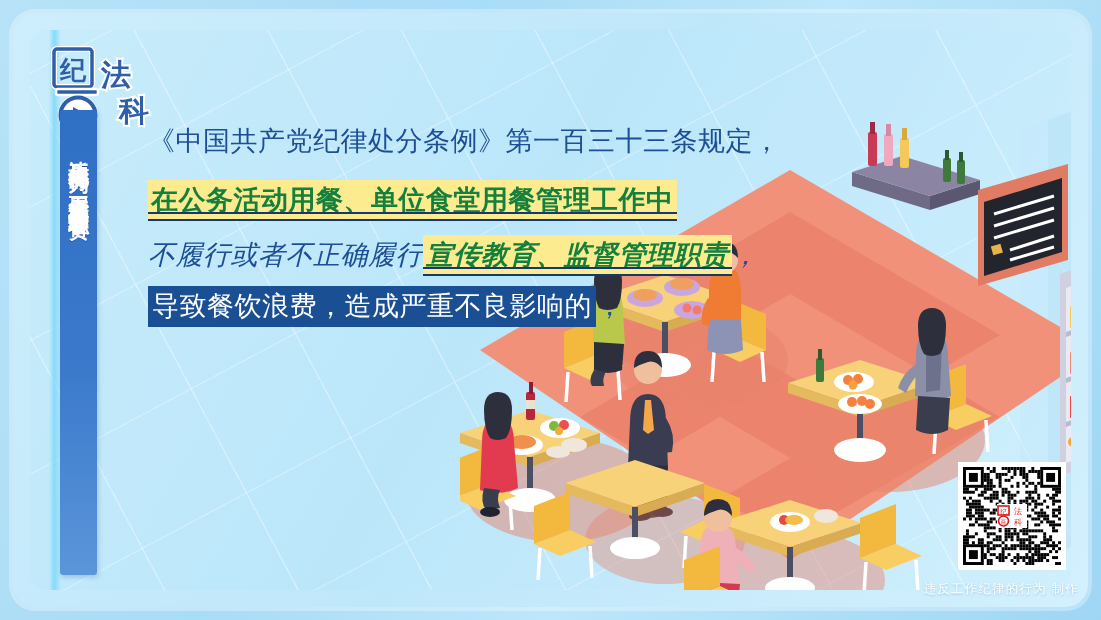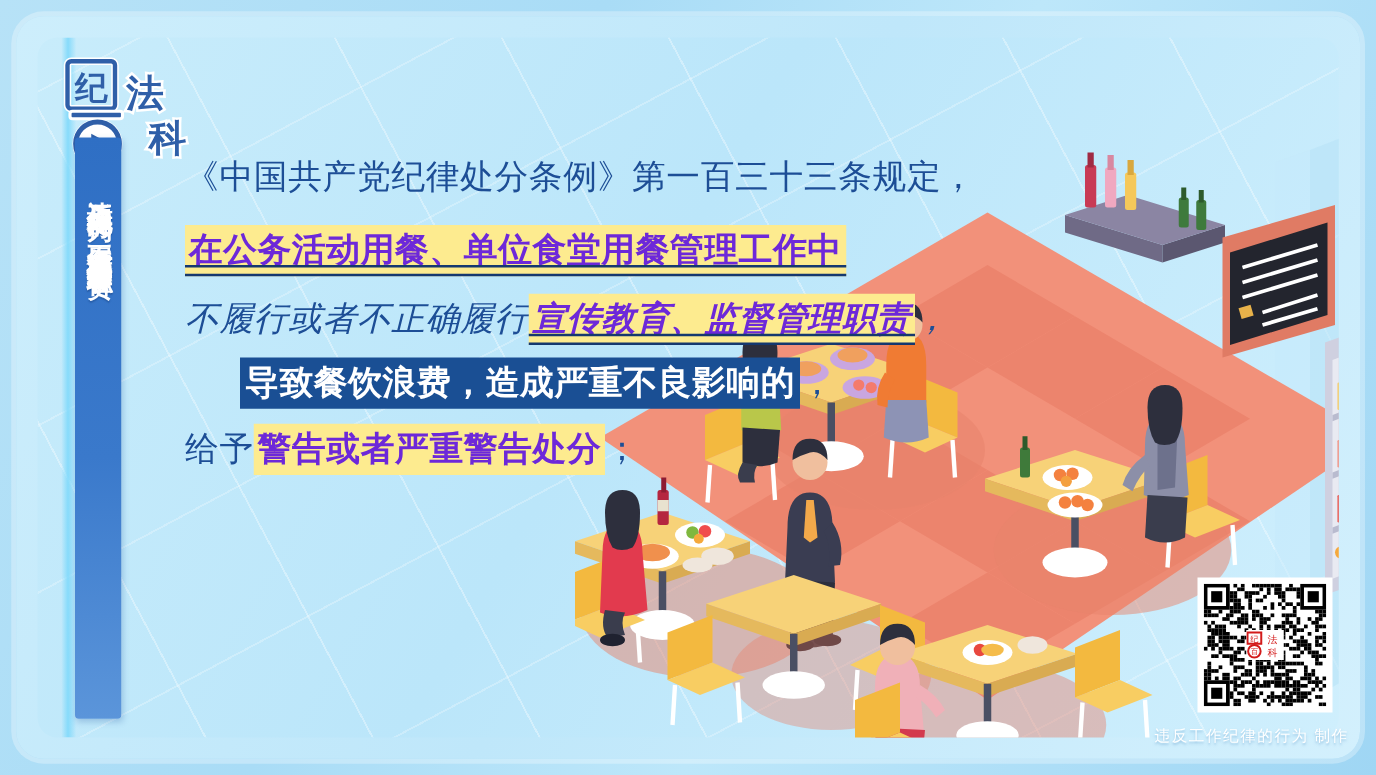--- a/index.html
+++ b/index.html
@@ -72,26 +72,26 @@
     position:absolute; left:148px; top:128px; width:620px;
     color:#1d4e96;
   }
   .line{
     font-size:27px; line-height:1; color:#1d4e96;
     margin-bottom:21px; white-space:nowrap;
     font-family:"Liberation Serif","DejaVu Serif",serif;
   }
   .line .plain{ letter-spacing:.5px; }
   .hl-yellow{
-    background:#fdeb8f; color:#6d28d9; font-weight:bold;
+    background:#fdeb8f; color:#15803d; font-weight:bold;
     padding:5px 3px 6px 3px; letter-spacing:.5px;
   }
   .hl-blue{
-    background:#1a4f94; color:#ffffff; font-weight:bold;
-    padding:5px 4px 6px 4px; letter-spacing:.5px;margin-left:44px;
+    background:#1a4f94; color:#ffffff; font-weight:normal;
+    padding:5px 4px 6px 4px; letter-spacing:.5px;
   }
   .u2{ position:relative; display:inline-block; }
   .u2::after{
     content:""; position:absolute; left:0; right:0; bottom:-7px; height:5px;
     border-top:2px solid #15386f; border-bottom:2px solid #15386f;
   }
 
   
   .l1{ margin-bottom:32px; }
   .l2{ margin-bottom:28px; }
@@ -451,23 +451,20 @@
 
     <div class="line l3">
       <span class="plain">不履行或者不正确履行</span><span class="u2"><span class="hl-yellow">宣传教育、监督管理职责</span></span><span class="plain">，</span>
     </div>
 
     <div class="line l4">
       <span class="hl-blue">导致餐饮浪费，造成严重不良影响的</span><span class="plain">，</span>
     </div>
 
 
-    <div class="line l6">
-      <span class="plain">给予</span><span class="hl-yellow">警告或者严重警告处分</span><span class="plain">；</span>
-    </div>
 
   </div>
 
   <div id="qr-wrap">
     <div id="qr-canvas"><svg width="98" height="98" viewBox="0 0 98 98">
           <rect width="98" height="98" fill="#fff"></rect>
           <rect x="23.76" y="0.00" width="2.97" height="2.97" fill="#000"></rect>
           <rect x="29.70" y="0.00" width="2.97" height="2.97" fill="#000"></rect>
           <rect x="38.61" y="0.00" width="2.97" height="2.97" fill="#000"></rect>
           <rect x="41.58" y="0.00" width="2.97" height="2.97" fill="#000"></rect>

